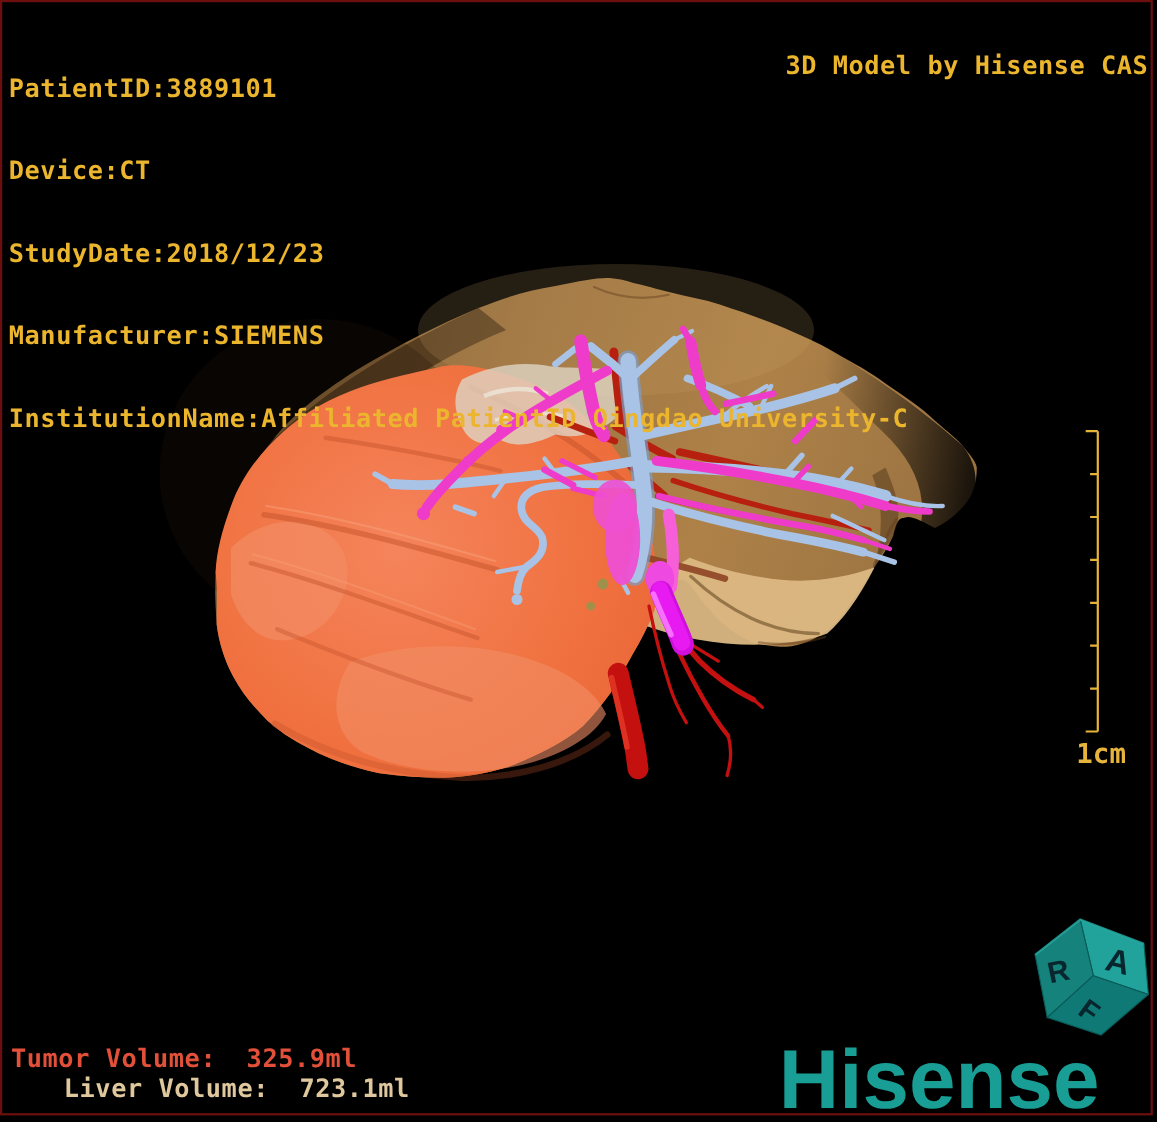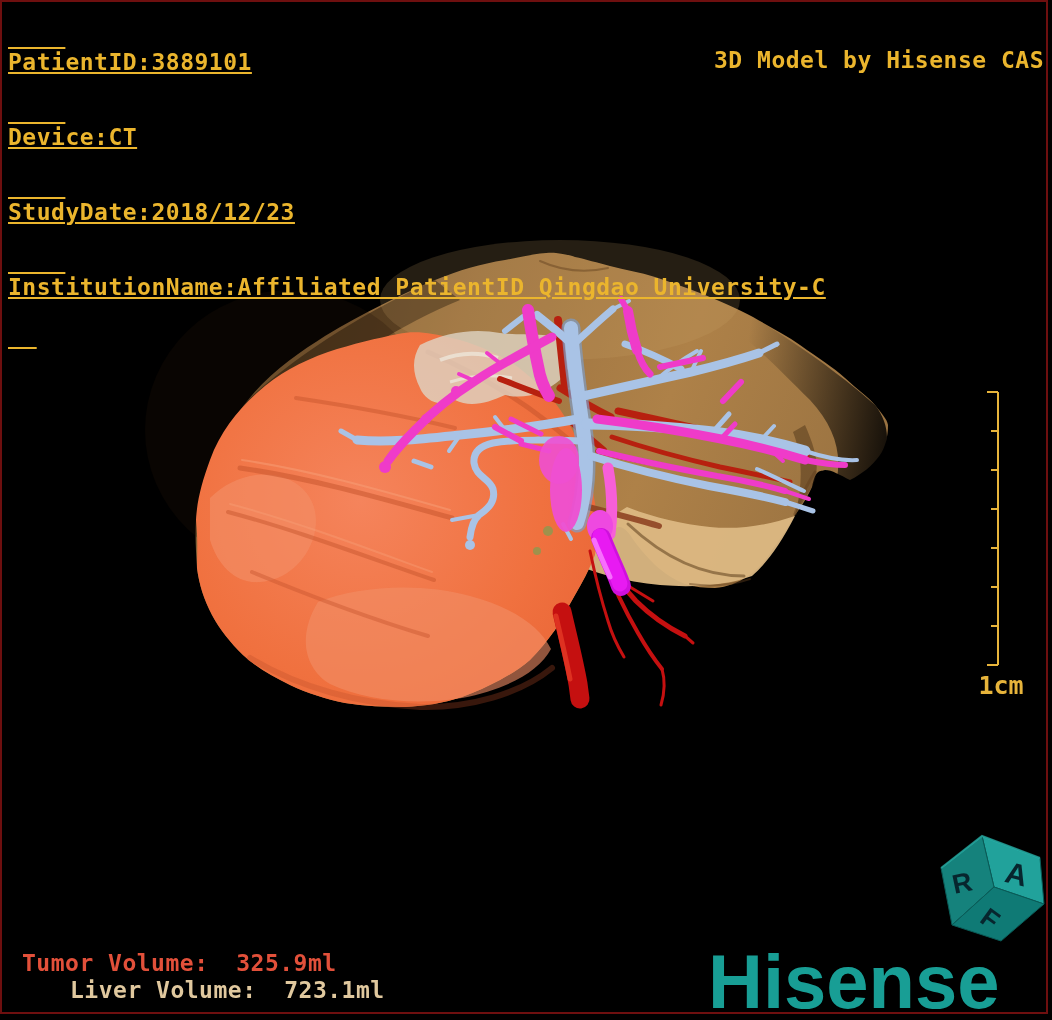--- a/index.html
+++ b/index.html
@@ -4,25 +4,25 @@
 <style>
   :root{
     --overlay-gold:#ebb52d; --tumor-red:#e2503a; --liver-cream:#e0c89e;
     --brand-teal:#189e95; --scale-gold:#e7b43b; --frame-maroon:#6e0f0f;
     --portal-blue:#a9c3e6; --portal-blue-dark:#7e9cc6;
     --vessel-magenta:#ef3bc9; --artery-red:#b7200f; --tube-magenta:#e81af2;
   }
   html,body{margin:0;padding:0;background:#000;}
   #screen{position:relative;width:1052px;height:1020px;background:#000;overflow:hidden;
           font-family:"DejaVu Sans Mono",monospace;}
-  .hdr{position:absolute;left:8px;top:0;color:var(--overlay-gold);
-       font:700 23px/25px "DejaVu Sans Mono",monospace;letter-spacing:.5px;white-space:pre;text-decoration:underline;}
+  .hdr{position:absolute;left:8px;top:19px;color:var(--overlay-gold);
+       font:700 23px/25px "DejaVu Sans Mono",monospace;letter-spacing:.5px;white-space:pre;}
   .wm{position:absolute;top:4px;right:8px;color:var(--overlay-gold);
       font:700 23px/25px "DejaVu Sans Mono",monospace;letter-spacing:.5px;margin-top:44px;}
-  .vol{position:absolute;left:22px;top:950px;font:700 23px/27px "DejaVu Sans Mono",monospace;
+  .vol{position:absolute;left:10px;top:950px;font:700 23px/27px "DejaVu Sans Mono",monospace;
        letter-spacing:.5px;text-decoration:underline;}
   .vol .row{display:block;}
   .vol .tumor{color:var(--tumor-red);}
   .vol .liver{color:var(--liver-cream);margin-left:48px;}
   .vol .val{margin-left:2ch;}
   .brand{position:absolute;left:708px;top:944px;color:var(--brand-teal);
          font:700 76px/76px "Liberation Sans",sans-serif;letter-spacing:0px;white-space:nowrap;}
   .frame{position:absolute;left:0;top:0;width:1048px;height:1014px;
          border:2px solid var(--frame-maroon);box-sizing:border-box;pointer-events:none;}
   svg{position:absolute;left:0;top:0;}
@@ -257,20 +257,21 @@
       <text class="cube-letter" transform="translate(1014,884) rotate(14)" text-anchor="middle" font-size="30" stroke="none">A</text>
       <text class="cube-letter" transform="translate(964,892) rotate(-12)" text-anchor="middle" font-size="27" stroke="none">R</text>
       <text class="cube-letter" transform="translate(985,926) rotate(36)" text-anchor="middle" font-size="26" stroke="none">F</text>
     </g>
   </svg>
 
   <div class="hdr">
     <div>PatientID:3889101</div>
     <div>Device:CT</div>
     <div>StudyDate:2018/12/23</div>
+    <div>Manufacturer:SIEMENS</div>
     <div>InstitutionName:Affiliated PatientID Qingdao University-C</div>
   </div>
 
   <div class="wm">3D Model by Hisense CAS</div>
 
   <div class="vol">
     <span class="row tumor"><span>Tumor Volume:</span><span class="val">325.9ml</span></span>
     <span class="row liver"><span>Liver Volume:</span><span class="val">723.1ml</span></span>
   </div>
 

